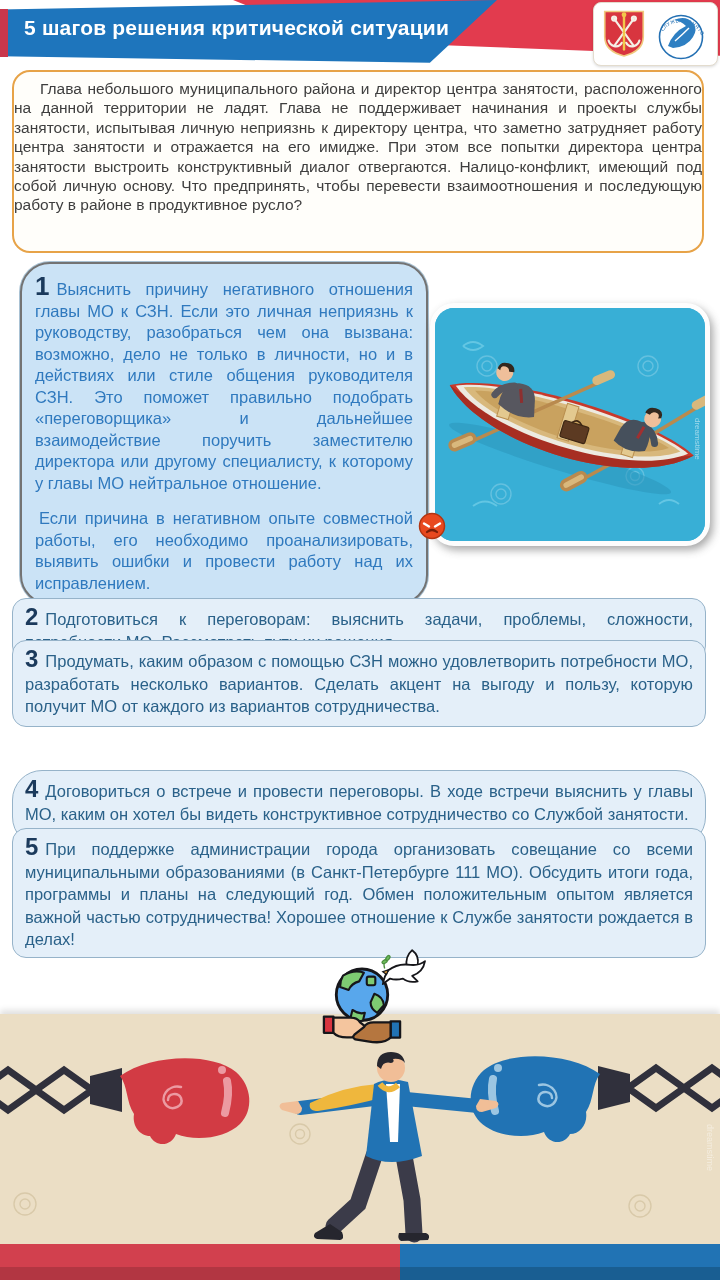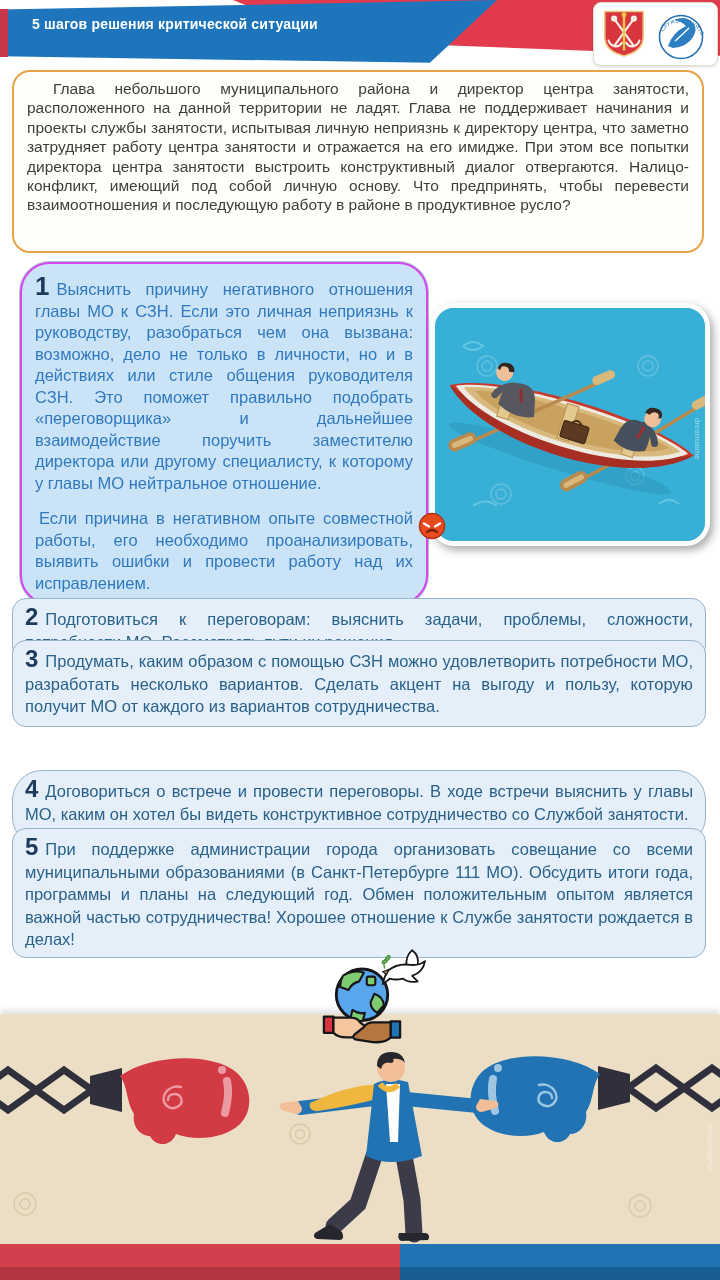--- a/index.html
+++ b/index.html
@@ -7,36 +7,36 @@
     position:relative;width:720px;height:1280px;margin:0 auto;
     background:#FFFFFF;overflow:hidden;
     font-family:"Liberation Sans","DejaVu Sans",sans-serif;
   }
   
   .red-band{position:absolute;left:218px;top:0;width:502px;height:62px;
     background:#E23B4E;clip-path:polygon(3% 0,100% 0,100% 90%,23% 66%);}
   .blue-banner{position:absolute;left:0;top:0;width:497px;height:64px;
     background:#1E75BC;clip-path:polygon(0 15%,100% 0,86.5% 98%,0 88%);}
   .edge-strip{position:absolute;left:0;top:9px;width:8px;height:48px;background:#C9374C;}
-  .title{position:absolute;left:32px;top:16px;margin:0;
-    font-size:14px;font-weight:bold;color:#FFFFFF;letter-spacing:.2px;}
+  .title{position:absolute;left:24px;top:16px;margin:0;
+    font-size:21px;font-weight:bold;color:#FFFFFF;letter-spacing:.2px;}
   .logo-card{position:absolute;left:593px;top:2px;width:123px;height:62px;
     background:#FFFFFF;border:1px solid #E3DCCE;border-radius:8px;
     box-shadow:0 1px 3px rgba(0,0,0,.15);
     display:flex;align-items:center;justify-content:space-evenly;z-index:3;}
   .logo-card svg{display:block;}
   
   .intro-box{position:absolute;left:12px;top:70px;width:692px;min-height:183px;
     box-sizing:border-box;background:#FFFEFA;border:2px solid #E7A348;
-    border-radius:18px;padding:7px 13px;}
+    border-radius:18px;padding:7px 0;}
   .intro-box p{margin:0;font-size:15.5px;line-height:19.4px;color:#3E3E3E;
     text-align:justify;text-indent:26px;}
   
   .step-one{position:absolute;left:20px;top:262px;width:408px;min-height:324px;
-    box-sizing:border-box;background:#CBE3F6;border:2px solid #d946ef;
+    box-sizing:border-box;background:#CBE3F6;border:2px solid #737373;
     box-shadow:0 0 0 1px #A9C2D4;border-radius:30px;padding:9px 13px;}
   .step-one p{margin:0;font-size:16.5px;line-height:21.5px;color:#2F79BE;text-align:justify;}
   .step-one .p2{text-indent:4px;margin-top:14px;}
   .num{font-size:26px;font-weight:bold;color:#1B3A5C;margin-right:7px;line-height:1;}
   
   .boat-figure{position:absolute;left:430px;top:303px;width:280px;height:243px;
     box-sizing:border-box;border:5px solid #FDFDFD;border-radius:24px;overflow:hidden;
     box-shadow:3px 4px 9px rgba(60,60,60,.45);background:#38AFD6;}
   .boat-figure svg{width:100%;height:100%;display:block;}
   .angry-emoji{position:absolute;left:418px;top:512px;width:28px;height:28px;z-index:5;}

